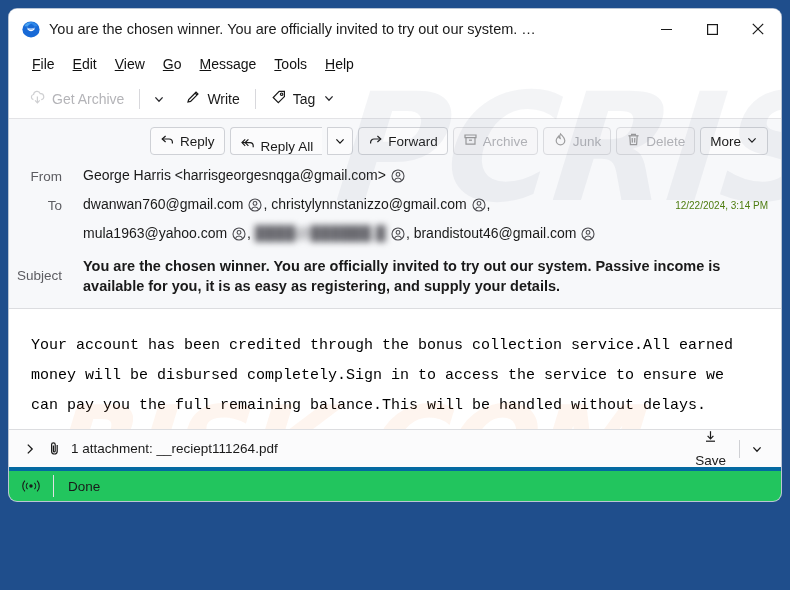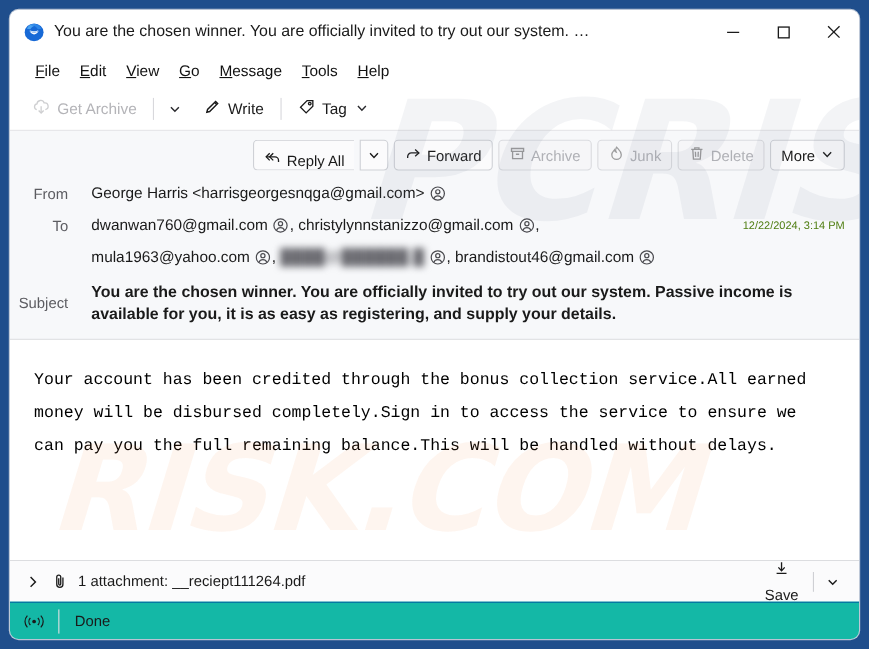--- a/index.html
+++ b/index.html
@@ -8,21 +8,21 @@
     width: 790px; height: 590px;
     overflow: hidden;
     font-family: "Liberation Sans", sans-serif;
   }
   body { background: #1f4e8c; }
 
   
   #window {
     position: absolute;
     left: 9px; top: 9px;
-    width: 772px; height: 572px;
+    width: 772px; height: 492px;
     background: #ffffff;
     border-radius: 8px;
     overflow: hidden;
     box-shadow: 0 0 0 1px #b9c4d4;
     display: flex;
     flex-direction: column;
   }
 
   
   #titlebar {
@@ -202,22 +202,22 @@
   #attach-label { flex: 1 1 auto; }
   #save-btn { display:flex; align-items:center; gap:6px; padding: 3px 8px; border-radius:4px;flex-direction:column; }
   #save-sep { width:1px; height:18px; background:#cfd0d4; margin: 0 5px; }
   #save-caret { padding: 3px 6px; display:flex; align-items:center; }
 
   
   #statusbar {
     height: 34px;
     flex: 0 0 auto;
     display: flex; align-items: center;
-    background: #14b8a6;
-    border-top: 1px solid #0369a1;
+    background: #22c55e;
+    border-top: 4px solid #0369a1;
     font-size: 13.5px;
     color: #1a1a1a;
   }
   #status-ic { width: 44px; display:flex; align-items:center; justify-content:center; }
   #status-sep { width:1px; height:22px; background:#e0e1e4; }
   #status-text { padding-left: 14px; }
 </style>
 </head>
 <body>
 
@@ -303,20 +303,29 @@
           </svg>
       </span>
     </span>
   </div>
 
   <div id="msgheader">
 
     <div class="wm" id="wm-top">PCRISK</div>
 
     <div id="actionbar">
+      <span class="abtn">
+        <span>
+          <svg width="15" height="15" viewBox="0 0 15 15" fill="none" stroke="#1a1a1a" stroke-width="1.2">
+            <path d="M5.6 4 L2.2 7 L5.6 10"></path>
+            <path d="M2.4 7 L9 7 A3.4 3.4 0 0 1 12.4 10.4 L12.4 11.6"></path>
+          </svg>
+        </span>
+        <span>Reply</span>
+      </span>
 
       <span class="abtn group-l">
         <span>
           <svg width="16" height="15" viewBox="0 0 16 15" fill="none" stroke="#1a1a1a" stroke-width="1.2">
             <path d="M5.2 3.4 L2 6.6 L5.2 9.8"></path>
             <path d="M8.4 3.4 L5.2 6.6 L8.4 9.8"></path>
             <path d="M2.4 6.6 L10 6.6 A3.2 3.2 0 0 1 13.2 9.8 L13.2 11.2"></path>
           </svg>
         </span>
         <span>Reply All</span>

